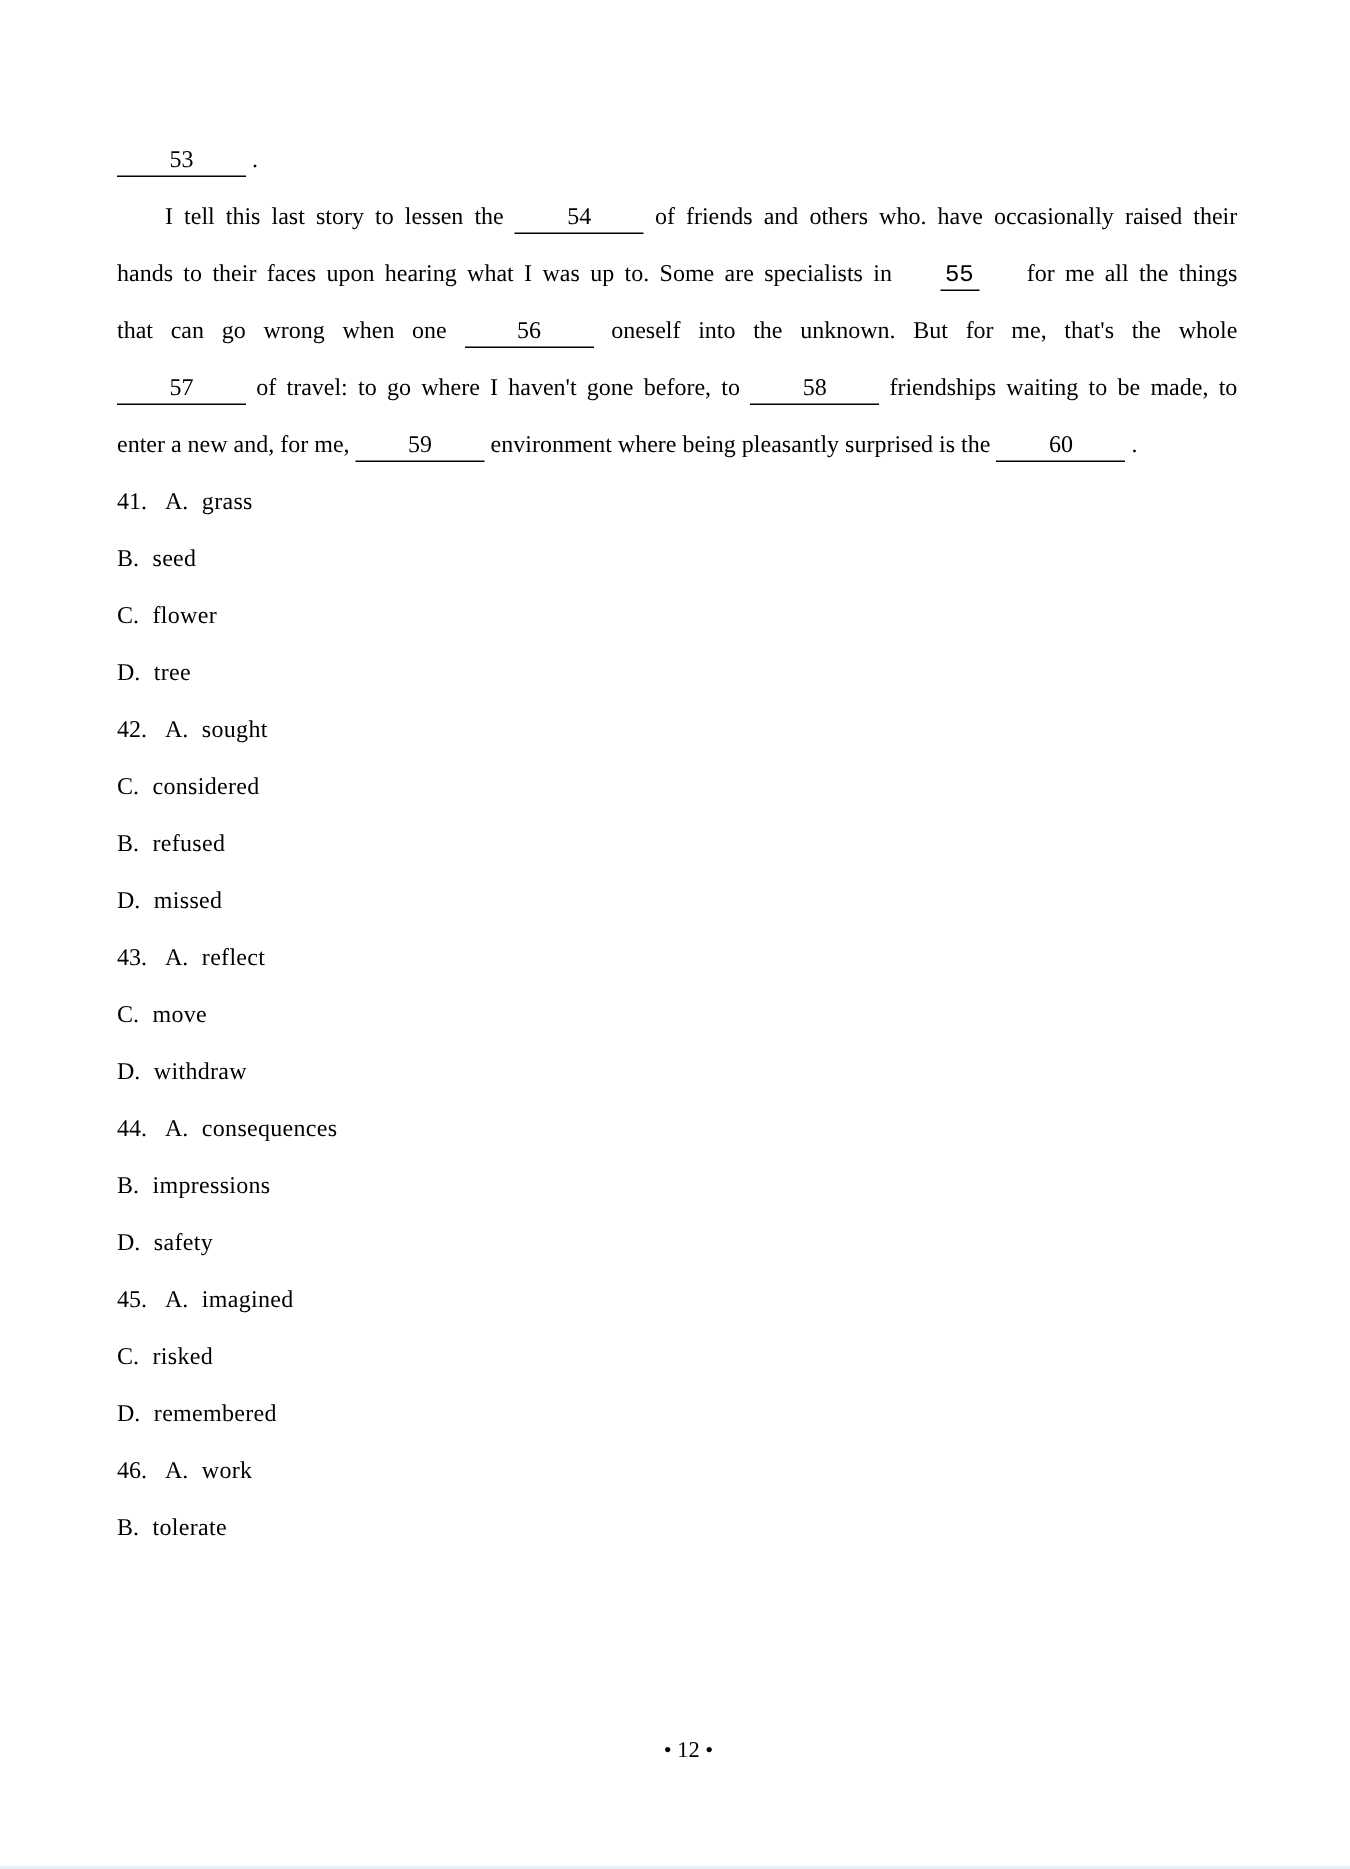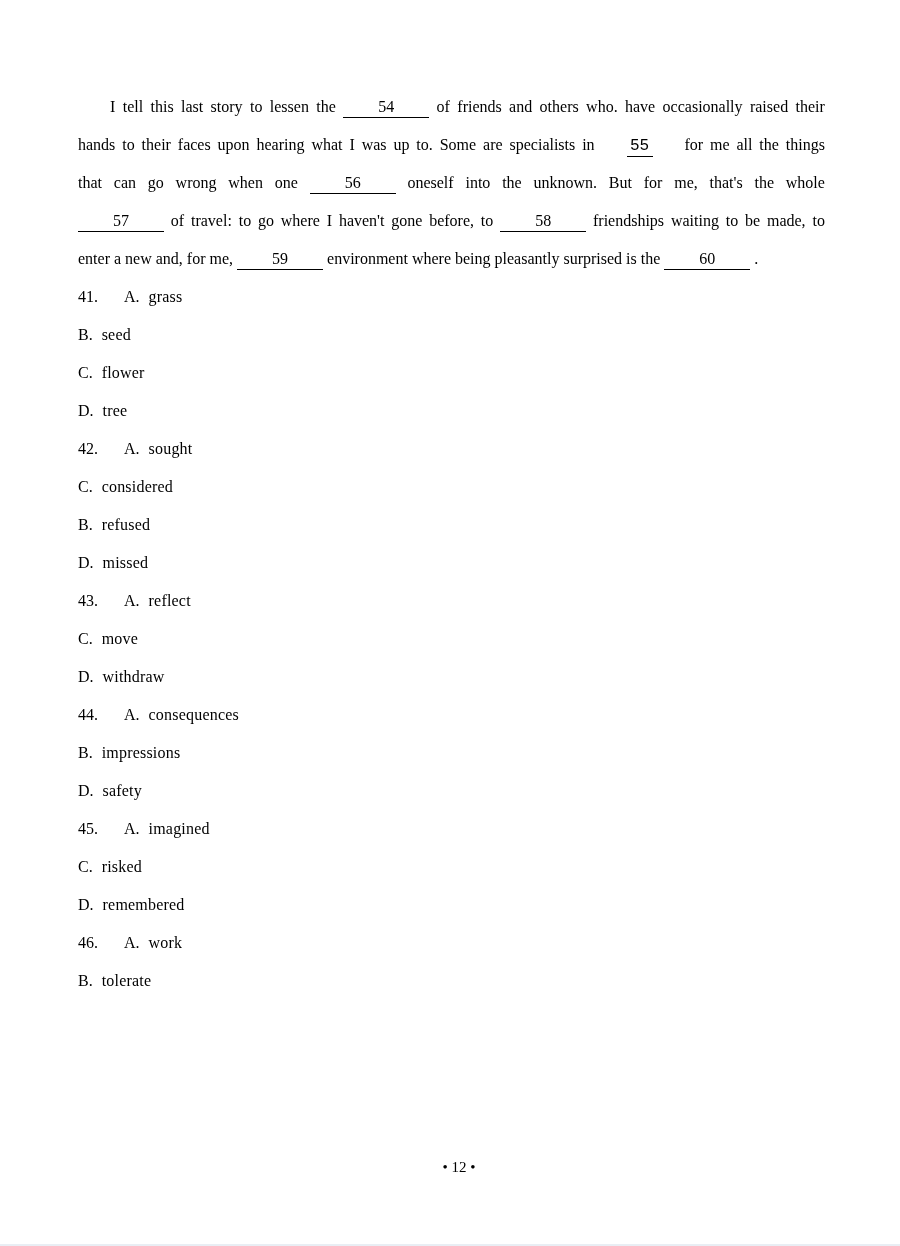--- a/index.html
+++ b/index.html
@@ -13,37 +13,38 @@
   .line{height:38px;line-height:38px;white-space:nowrap;}
   .line.justify{display:flex;justify-content:space-between;align-items:baseline;white-space:normal;}
   .line.indent{margin-left:32px;}
   .w{white-space:pre;}
   .blank{
     display:inline-block;width:86px;text-align:center;
     border-bottom:1px solid #000;height:20px;line-height:20px;
   }
   .blank.narrow{width:auto;min-width:20px;padding:0 3px;margin:0 25px;font-family:Liberation Mono, monospace;}
   .opt-row{height:38px;line-height:38px;}
-  .qnum{display:inline-block;margin-right:26px;}
+  .qnum{display:inline-block;margin-right:12px;}
   .letter{display:inline-block;margin-right:9px;}
   .otext{letter-spacing:0.2px;}
   .footer{
     position:absolute;left:0;right:0;top:1148px;height:38px;line-height:38px;
     text-align:center;font-size:15px;margin-left:18px;
   }
   .bottom-edge{
     position:absolute;left:0;right:0;bottom:0;height:2px;background:#e9eef4;
   }
 </style>
 </head>
 <body>
 
 <div class="page">
   <div class="content">
     <div id="passage">
+        <div class="line"><span class="blank">53</span> <span>.</span></div>
         <div class="line justify indent">
           <span class="w">I</span>
           <span class="w">tell</span>
           <span class="w">this</span>
           <span class="w">last</span>
           <span class="w">story</span>
           <span class="w">to</span>
           <span class="w">lessen</span>
           <span class="w">the</span>
           <span class="blank">54</span>

